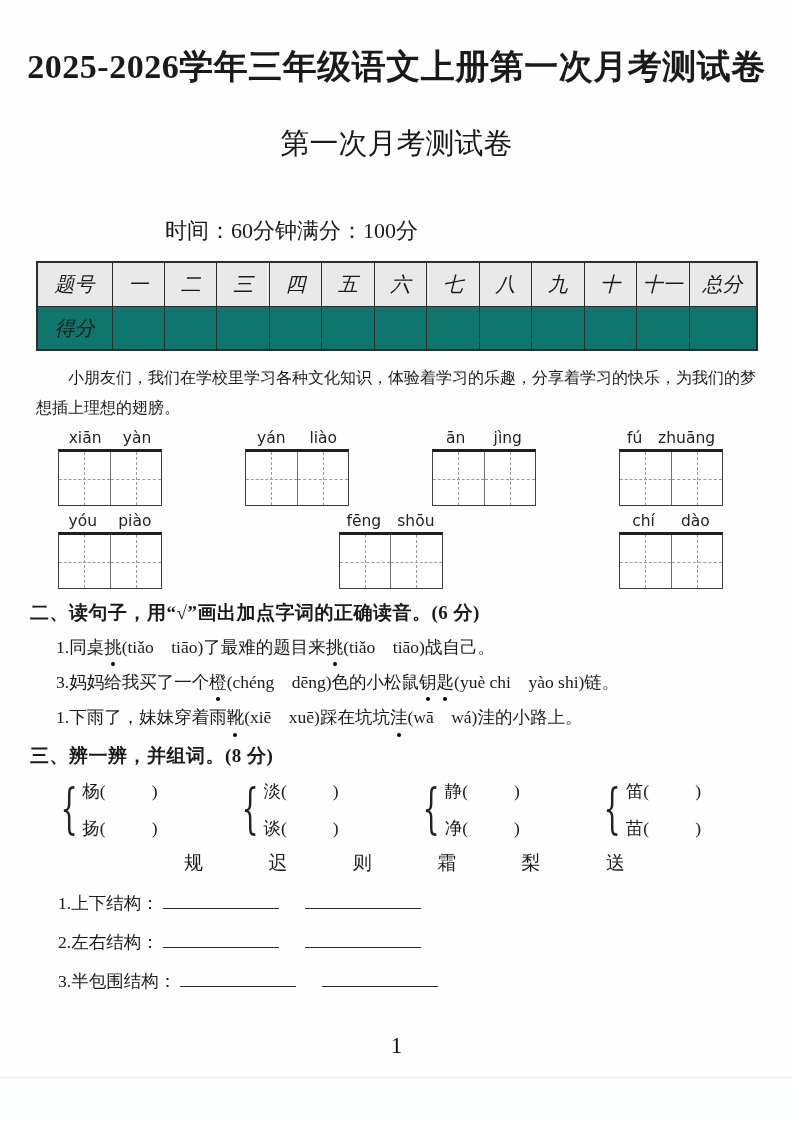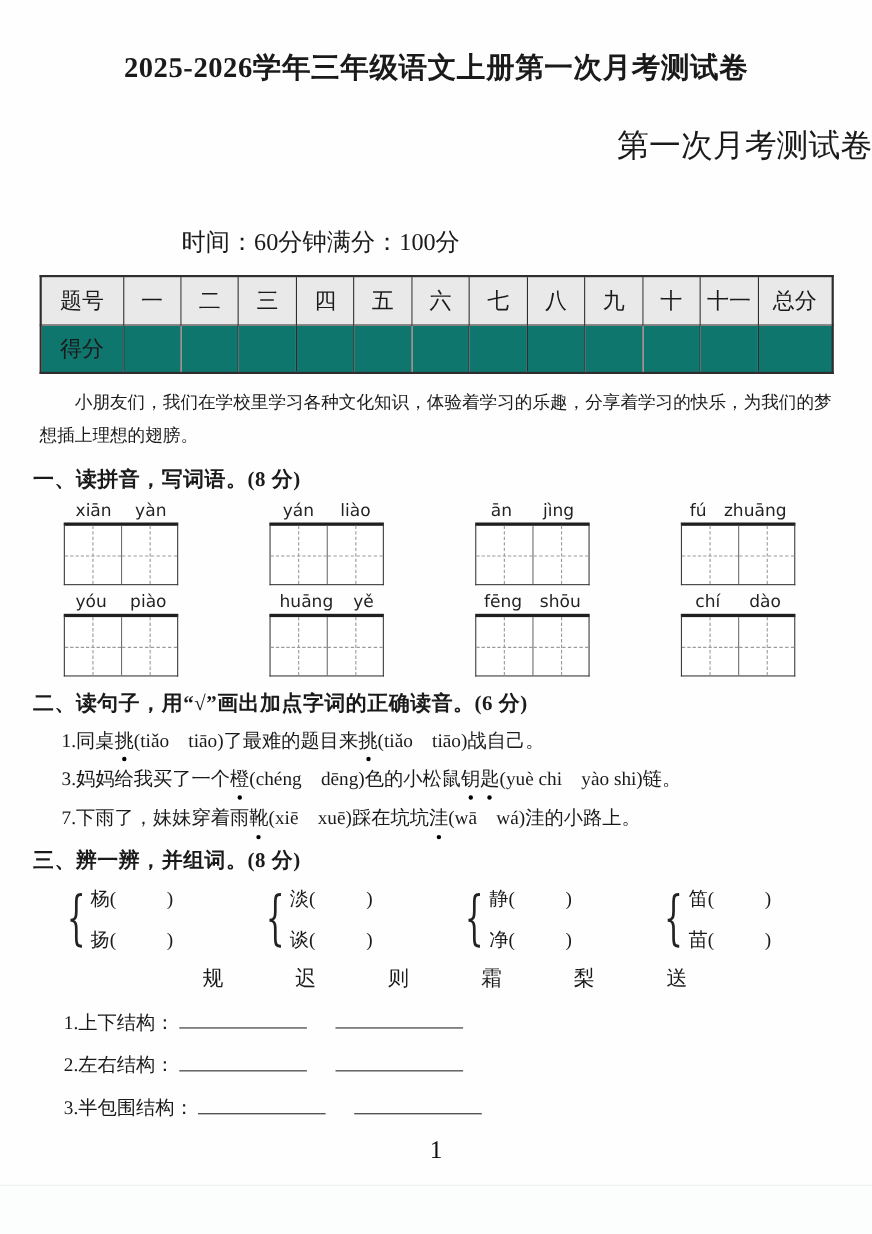--- a/index.html
+++ b/index.html
@@ -9,32 +9,32 @@
     --dash:#9a9a9a;
   }
   html,body{margin:0;padding:0;background:#d8dde2;}
   .page{
     width:793px;height:1122px;position:relative;background:#fefefe;
     overflow:hidden;margin:0 auto;color:var(--ink);
     font-family:"Liberation Serif","DejaVu Serif",serif;
   }
   .title{
     margin:0;padding-top:44px;text-align:center;
-    font-size:26px;font-weight:bold;letter-spacing:.5px;
+    font-size:34px;font-weight:bold;letter-spacing:.5px;
   }
   .subtitle{
-    margin:34px 0 0;text-align:right;font-size:29px;font-weight:normal;
+    margin:34px 0 0;text-align:center;font-size:29px;font-weight:normal;
   }
   .meta-row{
     display:flex;justify-content:flex-start;
     margin:52px 195px 0 165px;font-size:22px;
   }
   .score-table{
     width:722px;margin:15px auto 0;border-collapse:collapse;
-    border:2.5px solid var(--table-border);font-size:20px;table-layout:fixed;
+    border:2.5px solid var(--table-border);font-size:20px;table-layout:fixed;font-style:italic;
   }
   .score-table th,.score-table td{
     border:1.2px solid var(--table-border);text-align:center;font-weight:normal;
     padding:0;overflow:hidden;
   }
   .score-table th{background:var(--table-header-bg);height:43px;}
   .score-table td{height:42px;background:#0f766e;}
   .col-first{width:74px;} .col-last{width:66px;}
   .intro{
     margin:12px 32px 0 36px;font-size:16px;line-height:1.88;text-indent:2em;
@@ -136,21 +136,20 @@
           <td></td>
           <td></td>
           <td class="col-last"></td>
         </tr>
       </tbody>
   </table>
 
   <p class="intro">小朋友们，我们在学校里学习各种文化知识，体验着学习的乐趣，分享着学习的快乐，为我们的梦想插上理想的翅膀。</p>
 
   <div>
-    <div class="heading">一、读拼音，写词语。(8 分)</div>
     <div id="pinyin-rows">
         <div class="pinyin-row">
           <div class="pinyin-group">
             <div class="pinyin-label">
               <span>xiān</span>
               <span>yàn</span>
             </div>
             <div class="pz-grid">
               <div class="pz-cell"></div>
               <div class="pz-cell"></div>
@@ -185,30 +184,20 @@
               <div class="pz-cell"></div>
               <div class="pz-cell"></div>
             </div>
           </div>
         </div>
         <div class="pinyin-row">
           <div class="pinyin-group">
             <div class="pinyin-label">
               <span>yóu</span>
               <span>piào</span>
-            </div>
-            <div class="pz-grid">
-              <div class="pz-cell"></div>
-              <div class="pz-cell"></div>
-            </div>
-          </div>
-          <div class="pinyin-group">
-            <div class="pinyin-label">
-              <span>huāng</span>
-              <span>yě</span>
             </div>
             <div class="pz-grid">
               <div class="pz-cell"></div>
               <div class="pz-cell"></div>
             </div>
           </div>
           <div class="pinyin-group">
             <div class="pinyin-label">
               <span>fēng</span>
               <span>shōu</span>
@@ -230,21 +219,21 @@
           </div>
         </div>
       </div>
   </div>
 
   <div>
     <div class="heading">二、读句子，用“√”画出加点字词的正确读音。(6 分)</div>
     <div id="sentence-items">
         <div class="sentence"><span>1.同桌</span><span class="dotted">挑</span><span>(tiǎo　tiāo)了最难的题目来</span><span class="dotted">挑</span><span>(tiǎo　tiāo)战自己。</span></div>
         <div class="sentence"><span>3.妈妈给我买了一个</span><span class="dotted">橙</span><span>(chéng　dēng)色的小松鼠</span><span class="dotted">钥</span><span class="dotted">匙</span><span>(yuè chi　yào shi)链。</span></div>
-        <div class="sentence"><span>7.下雨了，妹妹穿着雨</span><span class="dotted">靴</span><span>(xiē　xuē)踩在坑坑</span><span class="dotted">洼</span><span>(wā　wá)洼的小路上。</span></div>
+        <div class="sentence"><span>1.下雨了，妹妹穿着雨</span><span class="dotted">靴</span><span>(xiē　xuē)踩在坑坑</span><span class="dotted">洼</span><span>(wā　wá)洼的小路上。</span></div>
       </div>
   </div>
 
   <div>
     <div class="heading">三、辨一辨，并组词。(8 分)</div>
     <div id="word-pairs" class="pairs-row">
         <div class="pair">
           <span class="brace">{</span>
           <div class="pair-lines">
             <div class="pair-line"><span>杨</span>(<span class="blank3"></span>)</div>

